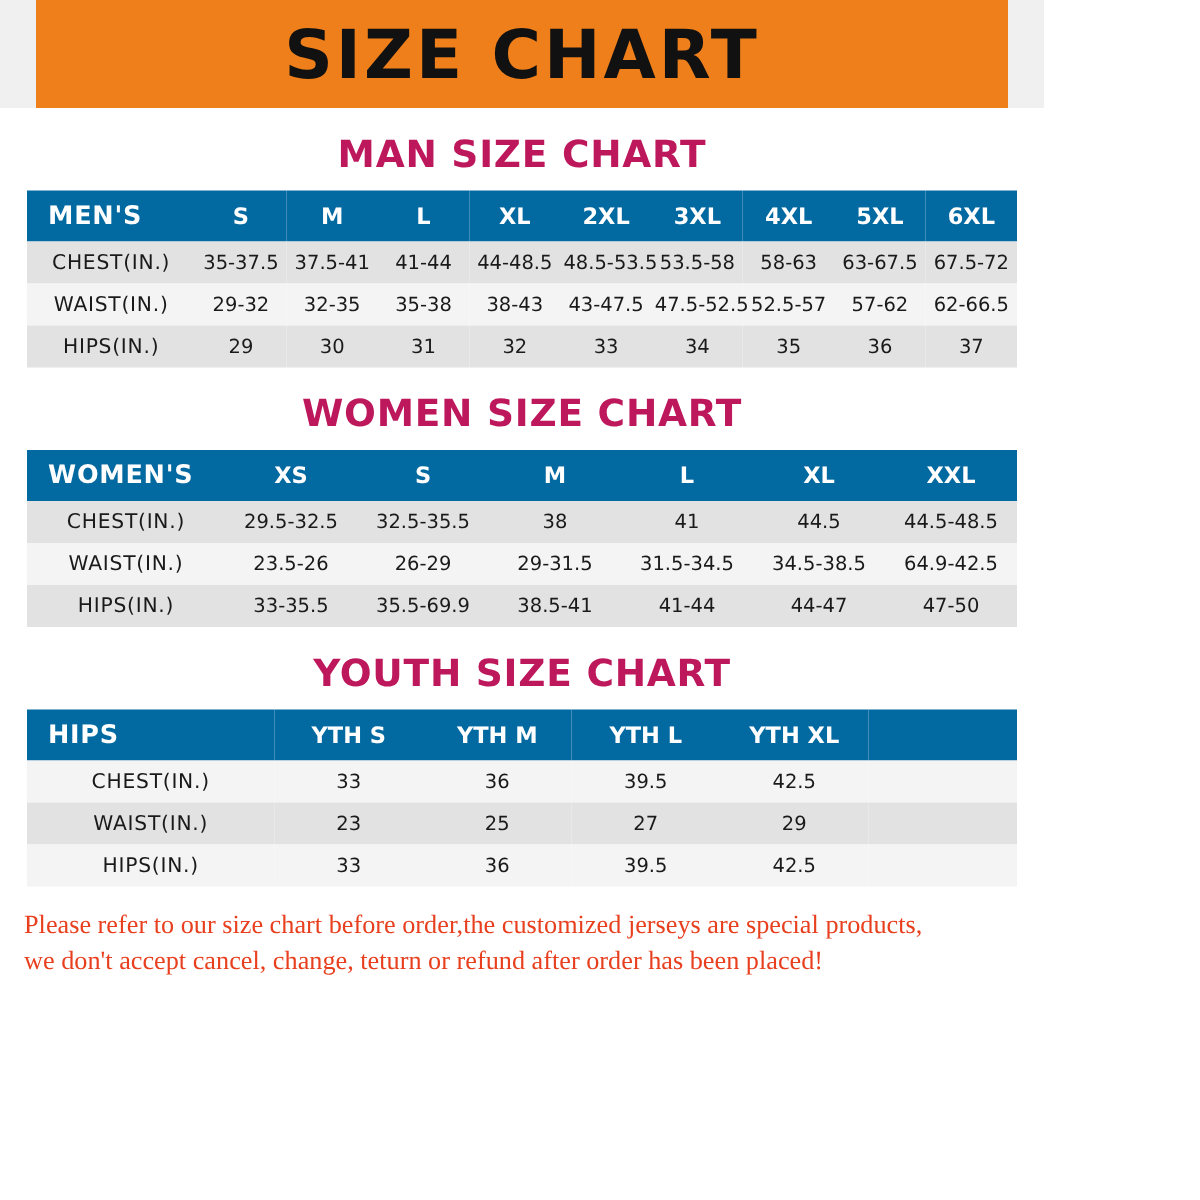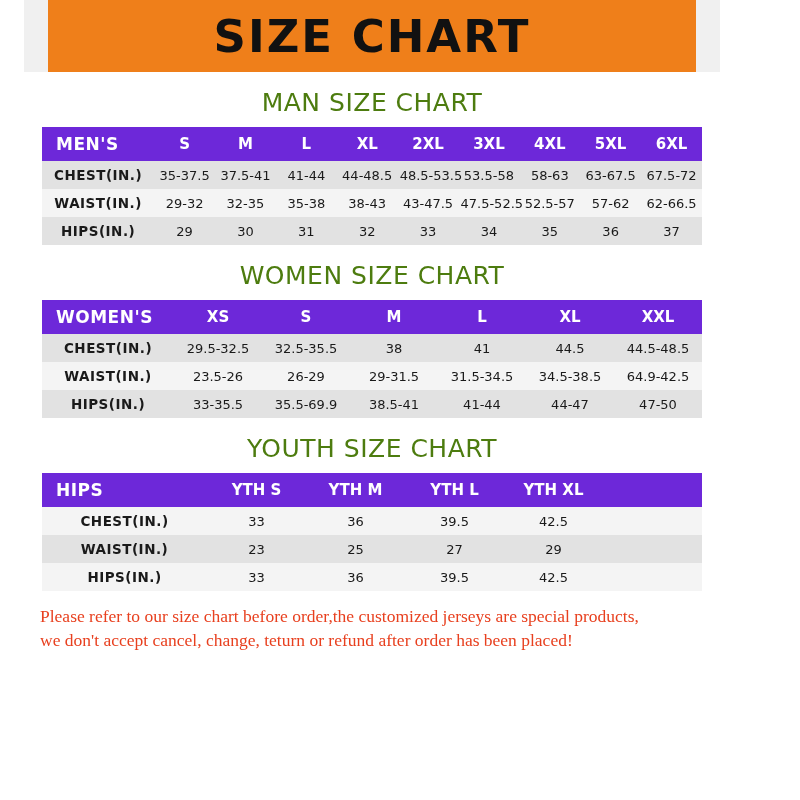--- a/index.html
+++ b/index.html
@@ -12,21 +12,20 @@
     background: #ffffff;
     font-family: "Liberation Sans", sans-serif;
     overflow: hidden;
   }
   .page {
     position: relative;
     width: 696px;
     height: 800px;
     background: #ffffff;
     box-sizing: border-box;
-    margin-left: 24px;
   }
   
   .banner {
     position: relative;
     height: 72px;
     background: #ef7f1a;
     display: flex;
     align-items: center;
     justify-content: center;
   }
@@ -50,39 +49,39 @@
   .banner-edge-right { right: 0; }
 
   
   .content {
     padding: 0 18px;
     box-sizing: border-box;
   }
   .section-title {
     text-align: center;
     font-family: "DejaVu Sans", sans-serif;
-    font-weight: normal;
+    font-weight: bold;
     font-size: 25px;
-    color: #4d7c0f;
+    color: #be185d;
     letter-spacing: 0.5px;
     margin: 16px 0 10px 0;
   }
   table.chart {
     width: 100%;
     border-collapse: collapse;
     table-layout: fixed;
   }
   table.chart th, table.chart td {
     text-align: center;
     font-family: "DejaVu Sans", sans-serif;
     white-space: nowrap;
   }
   
   table.chart thead tr {
-    background: #6d28d9;
+    background: #0369a1;
   }
   table.chart thead th {
     color: #ffffff;
     font-weight: bold;
     font-size: 15px;
     padding: 7px 2px;
   }
   table.chart thead th.rowlabel {
     text-align: left;
     padding-left: 14px;
@@ -92,21 +91,20 @@
   
   table.chart tbody td {
     font-size: 13px;
     color: #1a1a1a;
     padding: 6px 2px;
   }
   table.chart tbody td.rowlabel {
     font-size: 13.5px;
     color: #1a1a1a;
     letter-spacing: 0.5px;
-    font-weight: bold;
   }
   table.chart tbody tr.odd  td { background: #e2e2e2; }
   table.chart tbody tr.even td { background: #f4f4f4; }
 
   
   .men-table col.c0   { width: 17%; }
   .women-table col.c0 { width: 20%; }
   .youth-table col.c0 { width: 25%; }
 
   

